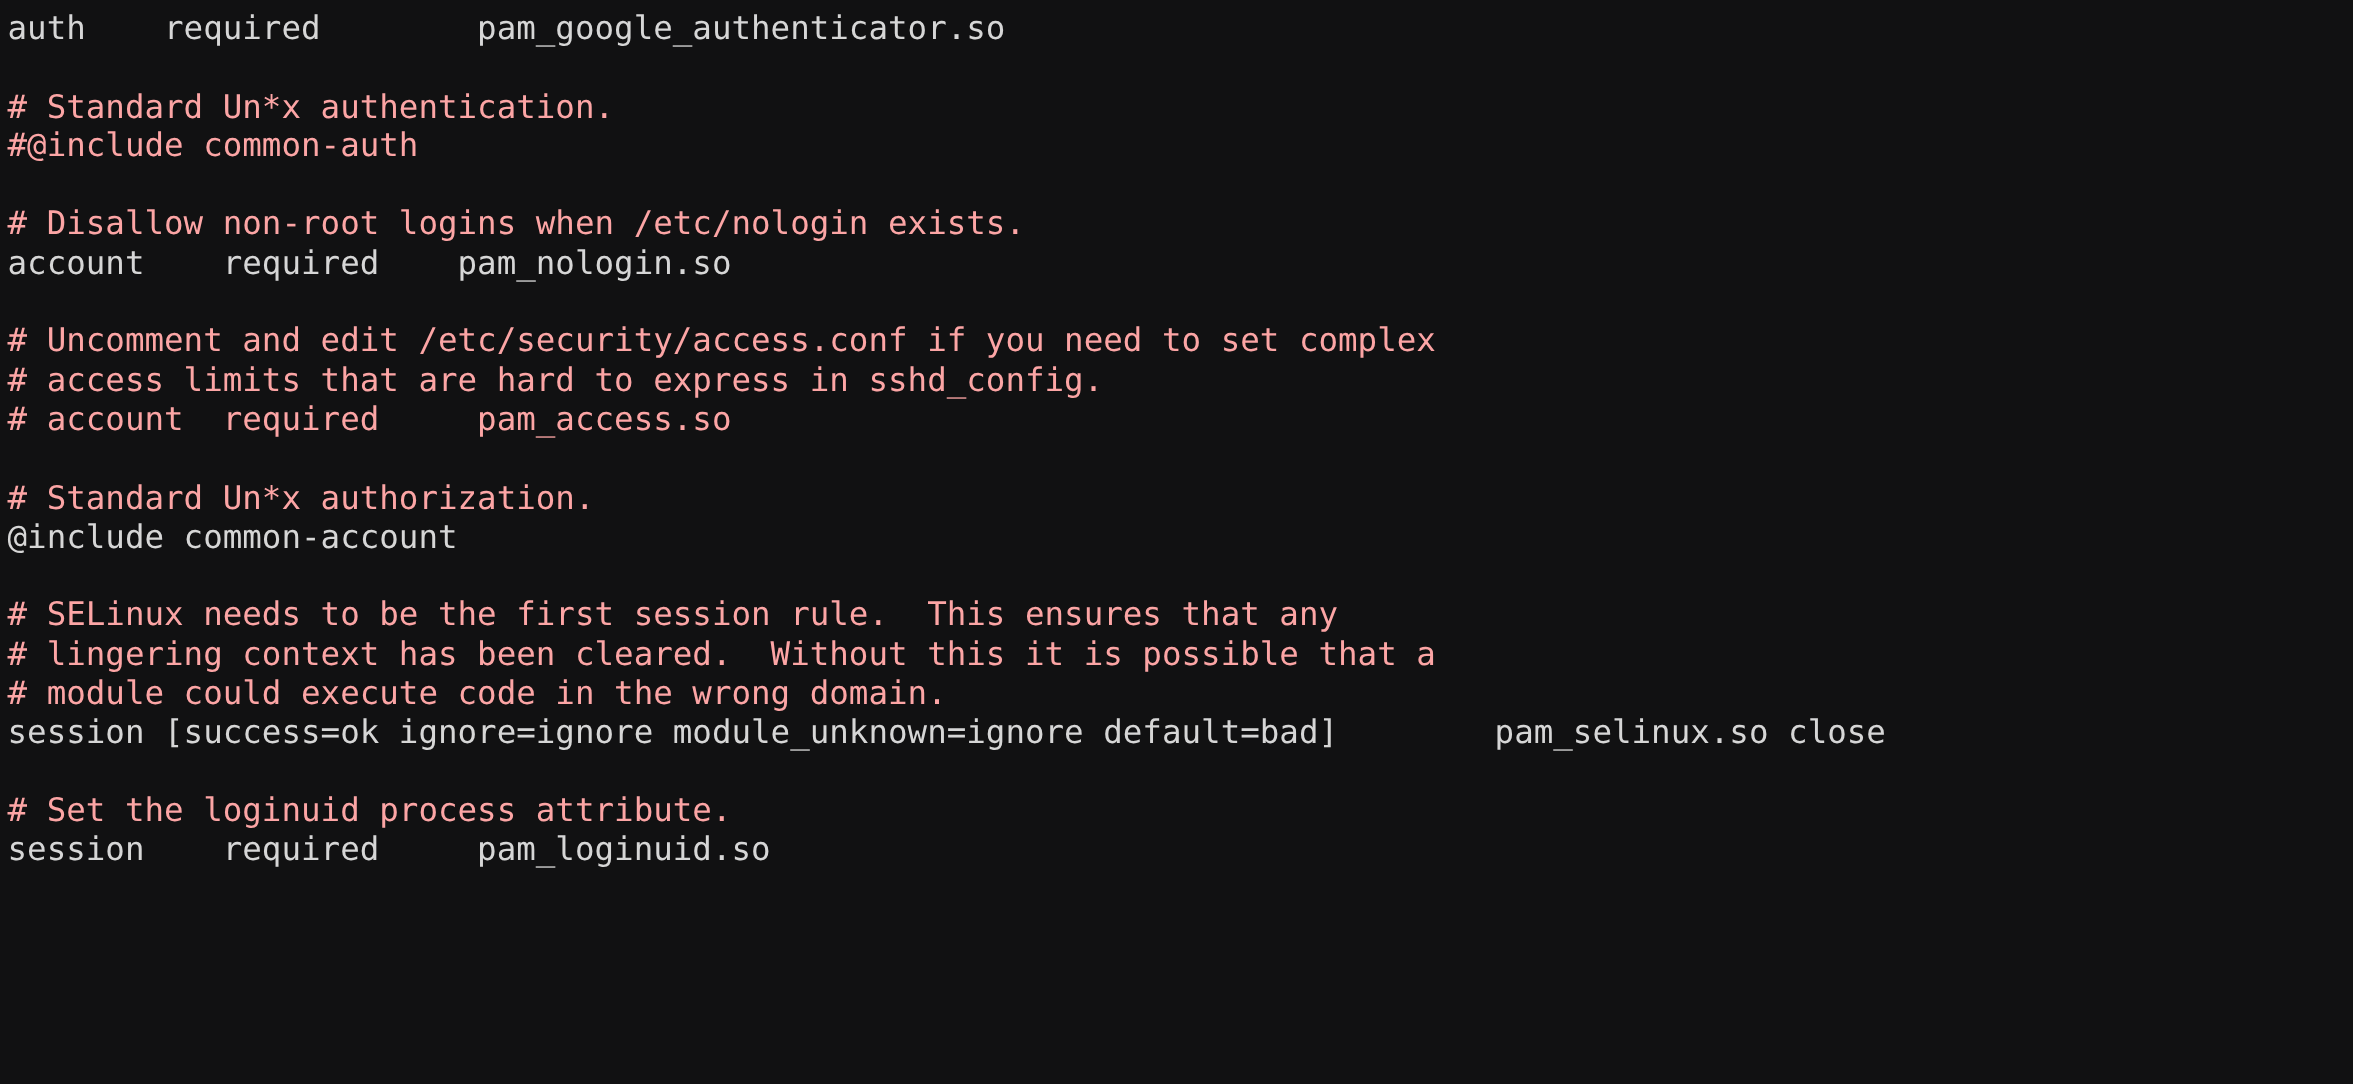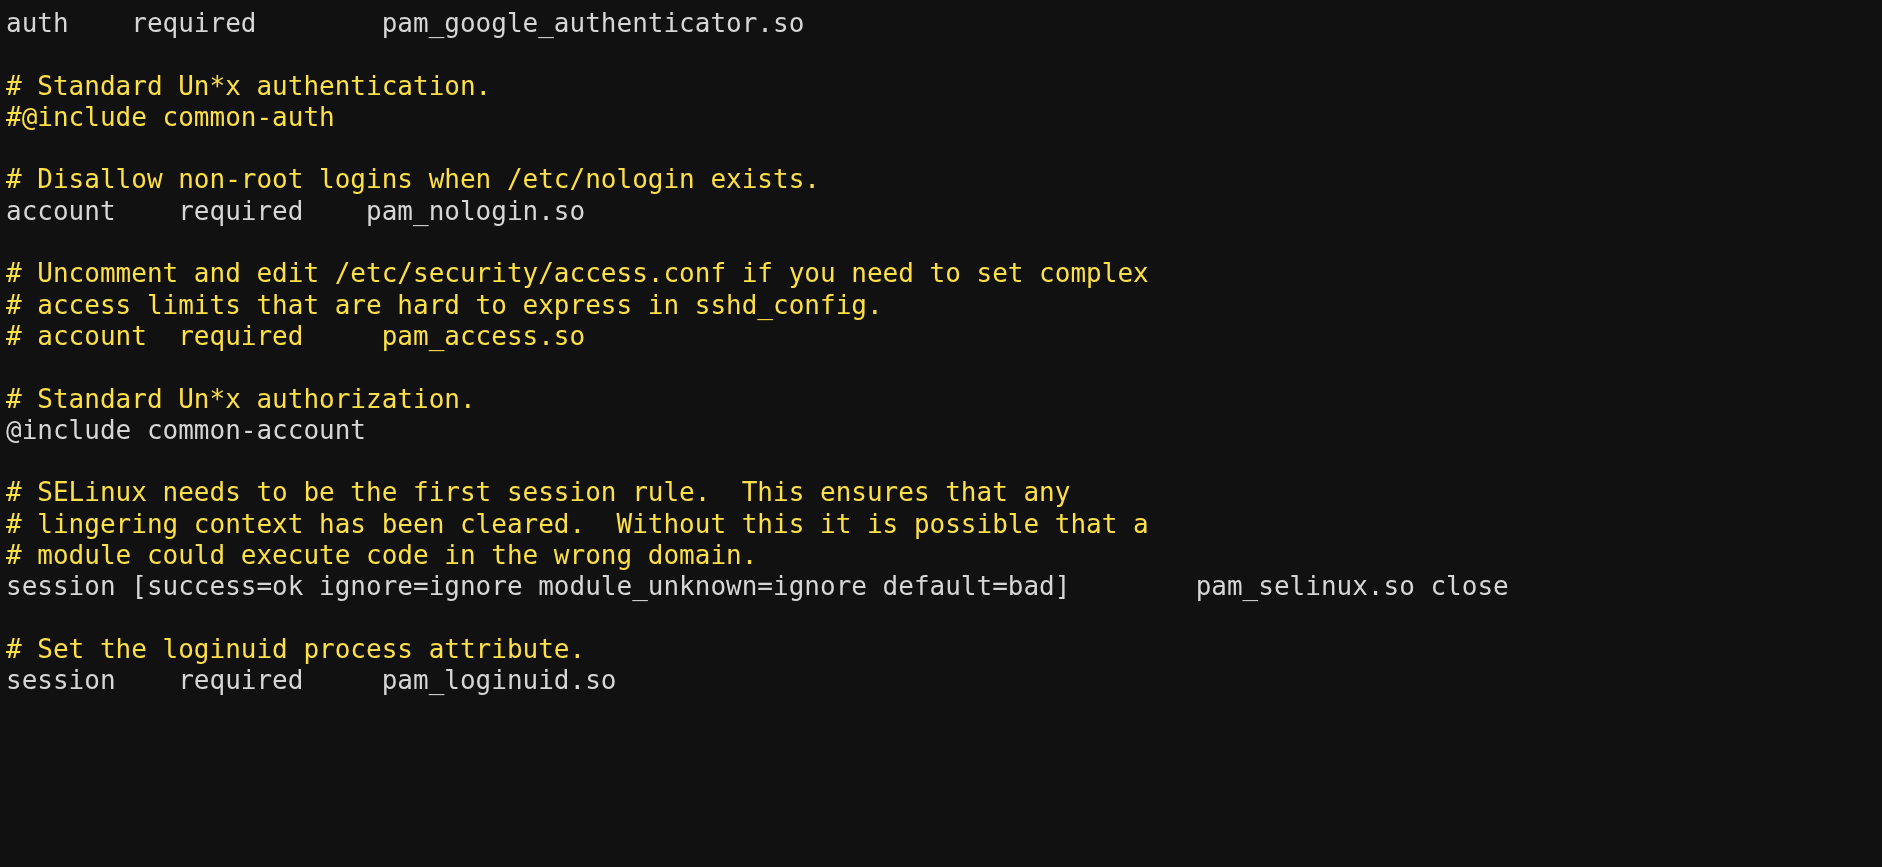--- a/index.html
+++ b/index.html
@@ -24,20 +24,20 @@
     left: 6px;
     top: 8px;
     right: 0;
     white-space: pre;
   }
   .row {
     height: 31.3px;
     white-space: pre;
   }
   .fg-default { color: #d6d6d6; }
-  .fg-comment { color: #fde047; }
+  .fg-comment { color: #fca5a5; }
 </style>
 </head>
 <body>
 
 <div id="terminal">
   <div id="screen"><div class="row fg-default">auth    required        pam_google_authenticator.so</div><div class="row fg-default"></div><div class="row fg-comment"># Standard Un*x authentication.</div><div class="row fg-comment">#@include common-auth</div><div class="row fg-default"></div><div class="row fg-comment"># Disallow non-root logins when /etc/nologin exists.</div><div class="row fg-default">account    required    pam_nologin.so</div><div class="row fg-default"></div><div class="row fg-comment"># Uncomment and edit /etc/security/access.conf if you need to set complex</div><div class="row fg-comment"># access limits that are hard to express in sshd_config.</div><div class="row fg-comment"># account  required     pam_access.so</div><div class="row fg-default"></div><div class="row fg-comment"># Standard Un*x authorization.</div><div class="row fg-default">@include common-account</div><div class="row fg-default"></div><div class="row fg-comment"># SELinux needs to be the first session rule.  This ensures that any</div><div class="row fg-comment"># lingering context has been cleared.  Without this it is possible that a</div><div class="row fg-comment"># module could execute code in the wrong domain.</div><div class="row fg-default">session [success=ok ignore=ignore module_unknown=ignore default=bad]        pam_selinux.so close</div><div class="row fg-default"></div><div class="row fg-comment"># Set the loginuid process attribute.</div><div class="row fg-default">session    required     pam_loginuid.so</div></div>
 </div>
 
 </body></html>

